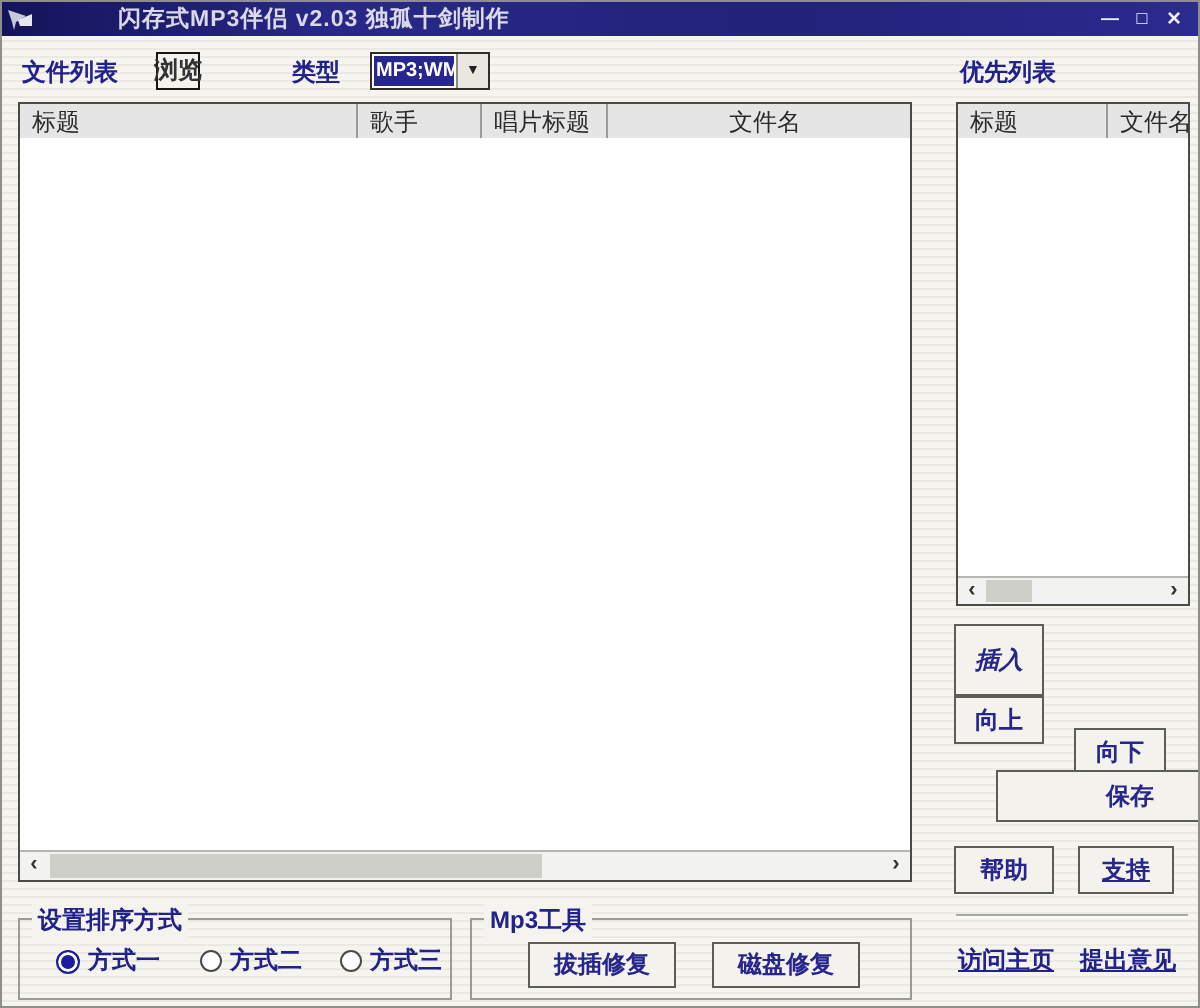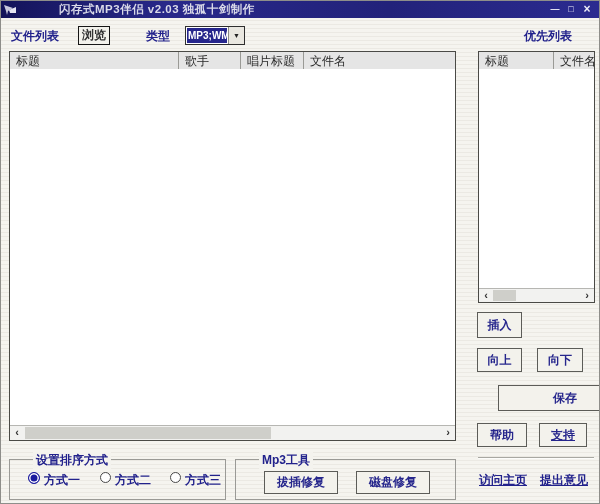--- a/index.html
+++ b/index.html
@@ -48,42 +48,42 @@
     display:flex;align-items:center;justify-content:center;
     font-size:7px;color:#222;
   }
   
   .list{position:absolute;background:#fff;border:1px solid #4a4a46;box-sizing:border-box;}
   .list-header{display:flex;height:17px;background:#e5e5e5;border-bottom:1px solid #9a9a96;}
   .hcell{
     border-right:1px solid #9a9a96;font-size:12px;color:#2a2a2a;
     padding:1px 0 0 6px;box-sizing:border-box;overflow:hidden;white-space:nowrap;cursor:pointer;
   }
-  .hcell:last-child{border-right:none;}
+  .hcell:last-child{border-right:none;text-align:center;}
   .list-body{position:absolute;left:0;right:0;background:#fff;}
   .hscroll{
     position:absolute;left:0;right:0;bottom:0;height:15px;
     background:#f2f2f0;border-top:1px solid #b6b6b2;box-sizing:border-box;
   }
   .scroll-arrow{
     position:absolute;top:0;bottom:0;width:14px;text-align:center;
     font-size:11px;font-weight:bold;color:#333;line-height:13px;cursor:pointer;
   }
   .scroll-arrow.left{left:0;}
   .scroll-arrow.right{right:0;}
   .scroll-thumb{position:absolute;top:1px;bottom:1px;background:#cfcfca;cursor:pointer;}
   
   .group{position:absolute;border:1px solid #9a9a96;box-sizing:border-box;}
   .group-title{
-    position:absolute;top:-8px;left:23px;background:#f4f3ee;padding:0 3px;
+    position:absolute;top:-8px;left:6px;background:#f4f3ee;padding:0 3px;
     color:#22228c;font-weight:bold;font-size:12px;white-space:nowrap;
   }
   
   .radio{
-    position:absolute;display:flex;align-items:flex-start;gap:4px;
+    position:absolute;display:flex;align-items:center;gap:4px;
     color:#22228c;font-weight:bold;font-size:12px;cursor:pointer;white-space:nowrap;
   }
   .radio .dot{
     width:11px;height:11px;border-radius:50%;
     border:1px solid #4a4a4a;background:#fff;box-sizing:border-box;flex:0 0 auto;
   }
   .radio.selected .dot{
     width:12px;height:12px;background:#1c1c9e;border-color:#1c1c9e;
     box-shadow:inset 0 0 0 1.5px #fff;
   }
@@ -106,27 +106,27 @@
     </svg>
     <span class="title-text">闪存式MP3伴侣 v2.03 独孤十剑制作</span>
     <span class="win-controls">
       <span class="win-btn min">—</span>
       <span class="win-btn max">□</span>
       <span class="win-btn close">×</span>
     </span>
   </div>
 
   <span class="lbl" style="left:10px;top:27px;">文件列表</span>
-  <div class="btn browse" style="left:77px;top:25px;width:32px;height:19px;">浏览</div>
+  <div class="btn browse" style="left:77px;top:25px;width:22px;height:19px;">浏览</div>
   <span class="lbl" style="left:145px;top:27px;">类型</span>
   <div class="combo">
     <span class="combo-value">MP3;WMA</span>
     <span class="combo-arrow">▼</span>
   </div>
-  <span class="lbl" style="left:479px;top:27px;margin-left:44px;">优先列表</span>
+  <span class="lbl" style="left:479px;top:27px;">优先列表</span>
 
   <div class="list" style="left:8px;top:50px;width:447px;height:390px;">
     <div class="list-header">
       <div class="hcell" style="width:169px;">标题</div>
       <div class="hcell" style="width:62px;">歌手</div>
       <div class="hcell" style="width:63px;">唱片标题</div>
       <div class="hcell" style="flex:1;">文件名</div>
     </div>
     <div class="list-body" style="top:17px;bottom:15px;"></div>
     <div class="hscroll">
@@ -142,23 +142,23 @@
       <div class="hcell" style="flex:1;">文件名</div>
     </div>
     <div class="list-body" style="top:17px;bottom:14px;"></div>
     <div class="hscroll" style="height:14px;">
       <span class="scroll-arrow left">‹</span>
       <div class="scroll-thumb" style="left:14px;width:23px;"></div>
       <span class="scroll-arrow right">›</span>
     </div>
   </div>
 
-  <div class="btn" style="left:476px;top:311px;width:45px;height:26px;">插入</div>
+  <div class="btn" style="left:476px;top:311px;width:45px;height:36px;font-style:italic;">插入</div>
   <div class="btn" style="left:476px;top:347px;width:45px;height:24px;">向上</div>
-  <div class="btn" style="left:536px;top:347px;width:46px;height:24px;text-align:right;">向下</div>
+  <div class="btn" style="left:536px;top:363px;width:46px;height:24px;text-align:right;">向下</div>
   <div class="btn" style="left:479px;top:384px;width:134px;height:26px;margin-left:18px;">保存</div>
   <div class="btn" style="left:476px;top:422px;width:50px;height:24px;">帮助</div>
   <div class="btn" style="left:538px;top:422px;width:48px;height:24px;text-decoration:underline;">支持</div>
 
   <div class="divider" style="left:477px;top:456px;width:116px;"></div>
   <span class="link" style="left:478px;top:471px;">访问主页</span>
   <span class="link" style="left:539px;top:471px;">提出意见</span>
 
   <div class="group" style="left:8px;top:458px;width:217px;height:41px;">
     <span class="group-title">设置排序方式</span>

